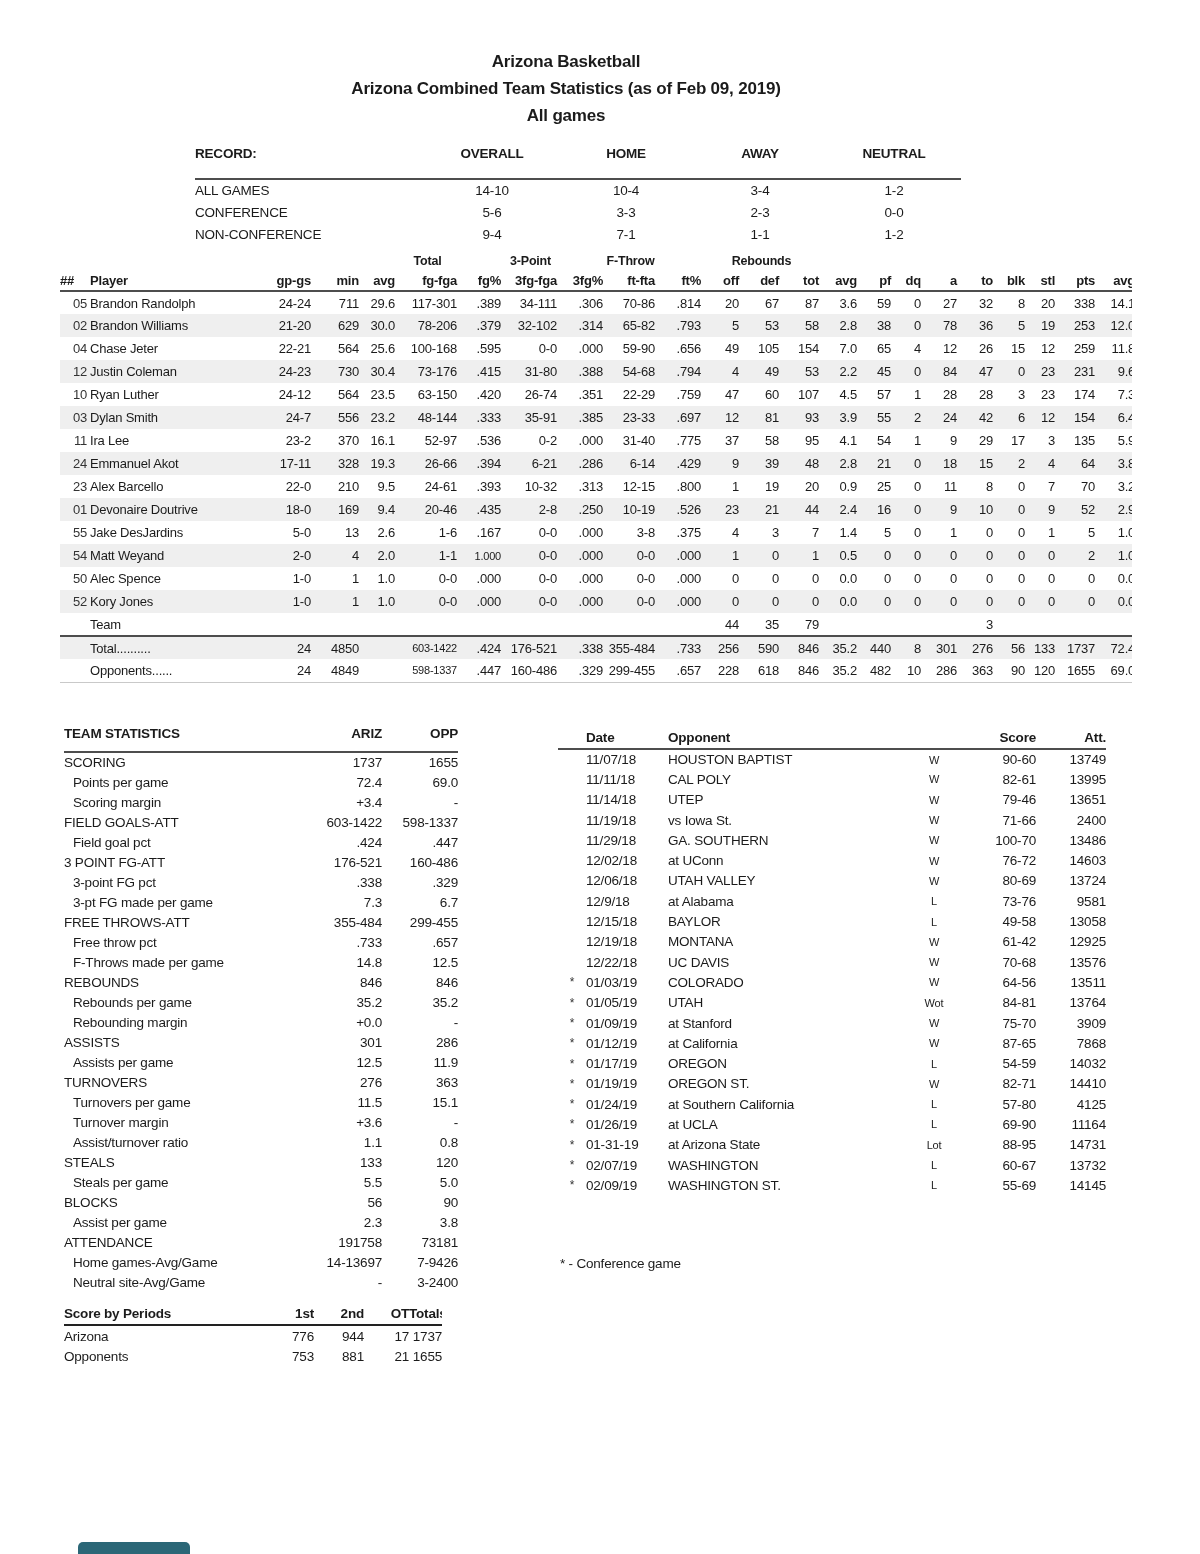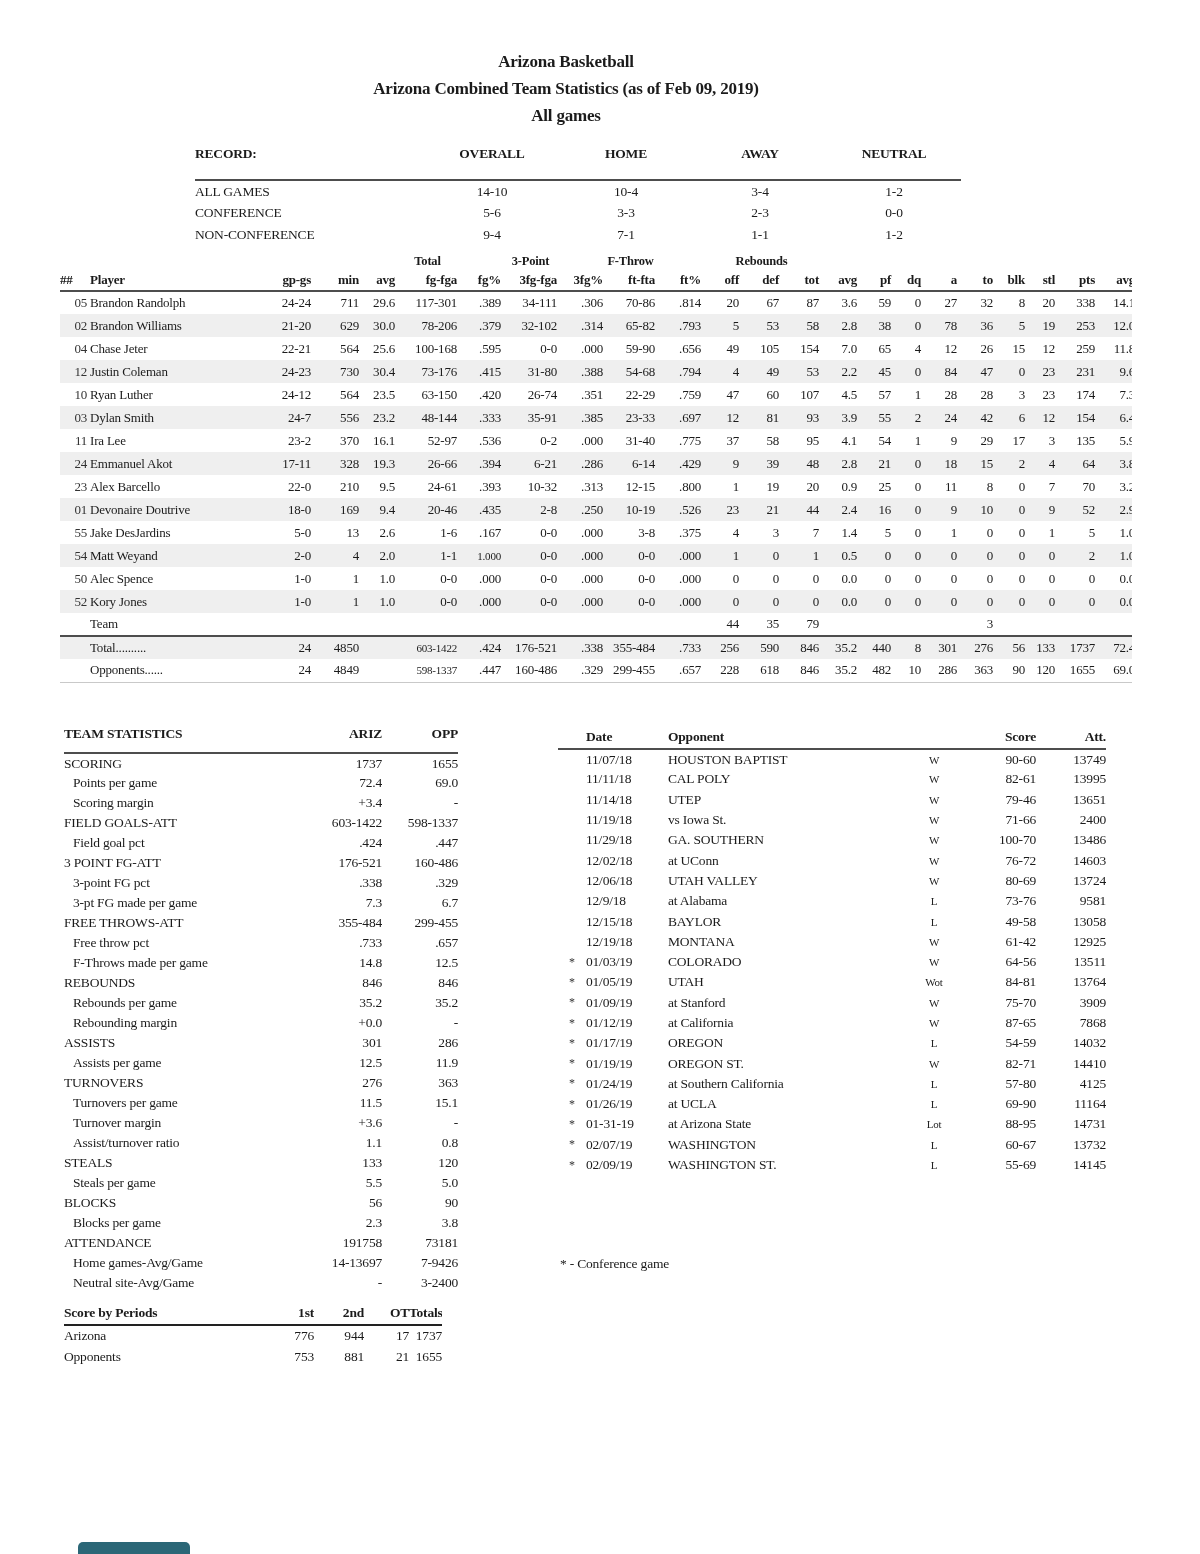--- a/index.html
+++ b/index.html
@@ -1,19 +1,19 @@
 <!DOCTYPE html>
 <html><head>
 <meta charset="utf-8">
 <style>
   * { margin:0; padding:0; box-sizing:border-box; }
   html,body { background:#fff; }
   .page {
     position:relative; width:1132px; height:1554px; background:#ffffff;
-    font-family:Liberation Serif, serif; color:#1b1b1b;
+    font-family:Liberation Sans, sans-serif; color:#1b1b1b;
     letter-spacing:-0.2px; overflow:hidden;
   }
   .title-block { position:absolute; top:48px; left:0; width:100%; text-align:center;
     font-weight:bold; font-size:17px; line-height:27px; }
 
   table { border-collapse:collapse; table-layout:fixed; }
   td, th { white-space:nowrap; overflow:hidden; }
 
   
   .record-tbl { position:absolute; left:195px; top:146px; width:766px; font-size:13.5px; }
@@ -737,21 +737,21 @@
           <td class="lbl ind">Steals per game</td>
           <td>5.5</td>
           <td>5.0</td>
         </tr>
         <tr>
           <td class="lbl">BLOCKS</td>
           <td>56</td>
           <td>90</td>
         </tr>
         <tr>
-          <td class="lbl ind">Blocks per game</td>
+          <td class="lbl ind">Assist per game</td>
           <td>2.3</td>
           <td>3.8</td>
         </tr>
         <tr>
           <td class="lbl">ATTENDANCE</td>
           <td>191758</td>
           <td>73181</td>
         </tr>
         <tr>
           <td class="lbl ind">Home games-Avg/Game</td>
@@ -860,20 +860,28 @@
         </tr>
         <tr>
           <td class="star"></td>
           <td>12/19/18</td>
           <td>MONTANA</td>
           <td class="res">W</td>
           <td class="r">61-42</td>
           <td class="r">12925</td>
         </tr>
         <tr>
+          <td class="star"></td>
+          <td>12/22/18</td>
+          <td>UC DAVIS</td>
+          <td class="res">W</td>
+          <td class="r">70-68</td>
+          <td class="r">13576</td>
+        </tr>
+        <tr>
           <td class="star">*</td>
           <td>01/03/19</td>
           <td>COLORADO</td>
           <td class="res">W</td>
           <td class="r">64-56</td>
           <td class="r">13511</td>
         </tr>
         <tr>
           <td class="star">*</td>
           <td>01/05/19</td>

